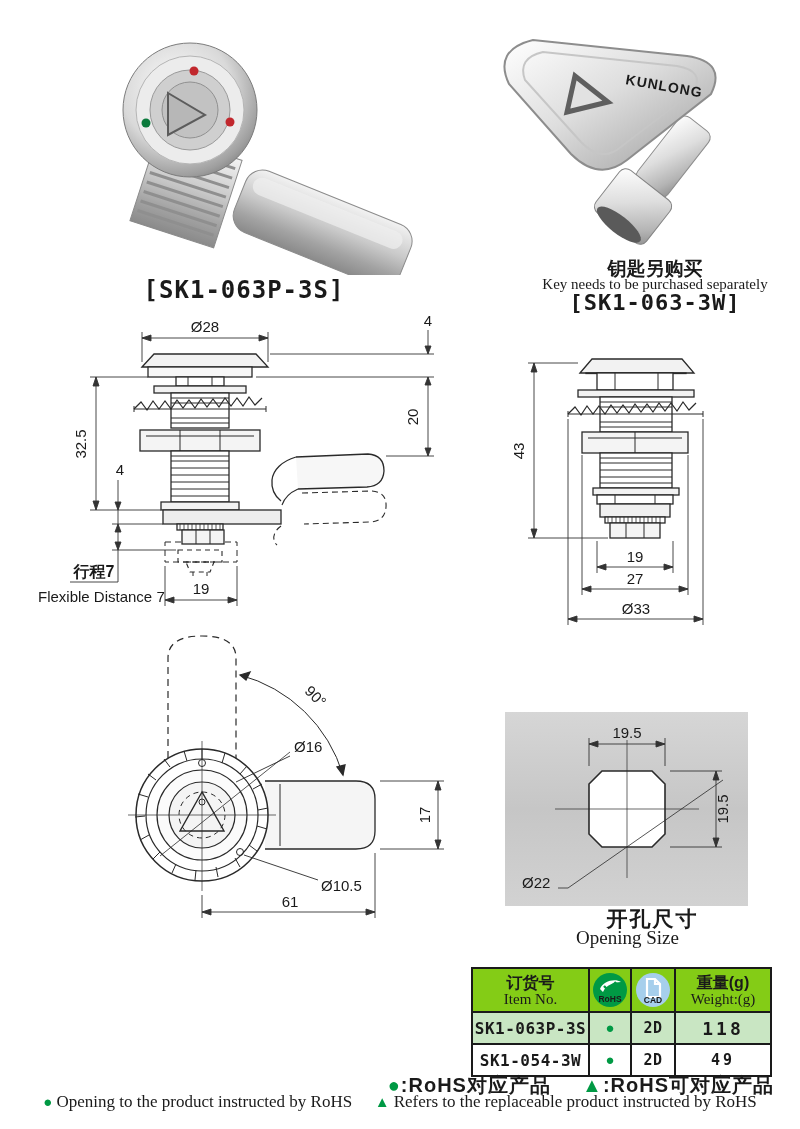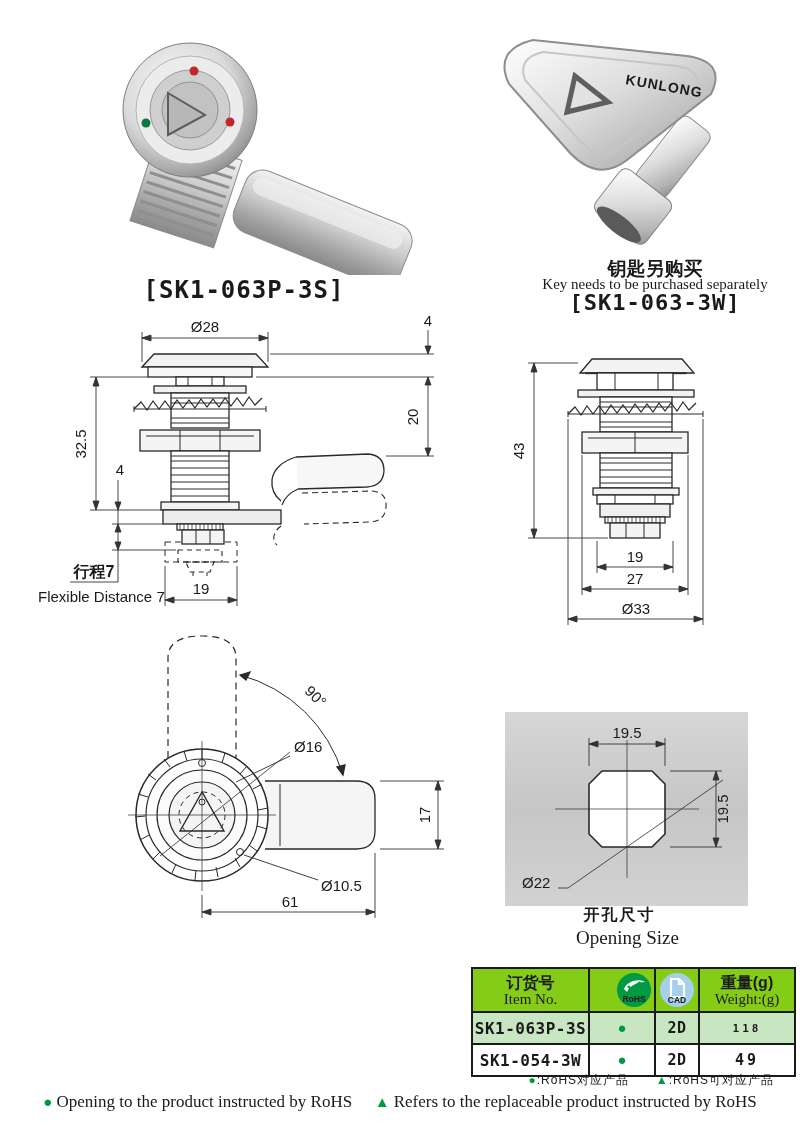--- a/index.html
+++ b/index.html
@@ -18,21 +18,21 @@
   .spec-table .hdr{background:#84cc16;height:42px;}
   .hdr-cn{font-weight:bold;font-size:16px;line-height:17px;}
   .hdr-en{font-family:"Liberation Serif",serif;font-size:15px;line-height:16px;text-align:center;}
   .row-item{font-family:"DejaVu Sans Mono",monospace;font-weight:bold;font-size:16px;letter-spacing:.5px;}
   .row-h{height:30px;}
   .hl{background:#c9e6c3;}
   .dot-green{color:#009944;}
   .tri-green{color:#009944;}
   .badge{display:inline-block;vertical-align:middle;}
   
-  .legend-cn{position:absolute;top:1072px;right:26px;font-size:12px;font-weight:normal;letter-spacing:1px;}
+  .legend-cn{position:absolute;top:1072px;right:26px;font-size:20px;font-weight:bold;letter-spacing:1px;}
   .legend-en{position:absolute;top:1092px;left:0;width:800px;text-align:center;
              font-family:"Liberation Serif",serif;font-size:17px;}
   .legend-en .sym{font-size:15px;}
 </style>
 </head>
 <body>
 
 <svg class="abs" style="left:95px;top:25px;" width="335" height="250" viewBox="0 0 335 250">
   <defs>
     <radialGradient id="face" cx="40%" cy="35%" r="75%">
@@ -303,31 +303,31 @@
     <path d="M200,83H252M200,159H252M246,83V159"></path>
     <polygon points="246,83 243,92 249,92" fill="#333"></polygon>
     <polygon points="246,159 243,150 249,150" fill="#333"></polygon>
   </g>
   <g stroke="none" fill="#1a1a1a">
     <text class="dimtxt" x="157" y="50" text-anchor="middle">19.5</text>
     <text class="dimtxt" transform="rotate(-90 258 121)" x="258" y="121" text-anchor="middle">19.5</text>
     <text class="dimtxt" x="52" y="200">Ø22</text>
   </g>
 </svg>
-<div class="abs center" style="left:487px;top:905px;width:265px;font-size:16px;font-weight:bold;letter-spacing:2px;">开孔尺寸</div>
+<div class="abs center" style="left:520px;top:905px;width:265px;font-size:21px;font-weight:bold;letter-spacing:2px;">开孔尺寸</div>
 <div class="abs center serif" style="left:495px;top:927px;width:265px;font-size:19px;">Opening Size</div>
 
 <table class="spec-table">
   <tbody>
       <tr>
     <td class="hdr" style="width:115px;">
       <div class="hdr-cn">订货号</div>
       <div class="hdr-en">Item No.</div>
     </td>
-    <td class="hdr" style="width:40px;padding-left:24px;">
+    <td class="hdr" style="width:40px;">
       <svg class="badge" width="36" height="36" viewBox="0 0 36 36">
         <circle cx="18" cy="18" r="17" fill="#009944"></circle>
         <path d="M8,17 C11,9 23,6 29,10 C22,10 14,13 11,20 Z" fill="#ffffff"></path>
         <path d="M12,14 l4,4 8,-8" stroke="#009944" stroke-width="2.4" fill="none"></path>
         <text x="18" y="30" text-anchor="middle" font-size="8.5" font-weight="bold" fill="#ffffff">RoHS</text>
       </svg>
     </td>
     <td class="hdr" style="width:42px;">
       <svg class="badge" width="36" height="36" viewBox="0 0 36 36">
         <circle cx="18" cy="18" r="17" fill="#a6cfec"></circle>
@@ -337,21 +337,21 @@
     </td>
     <td class="hdr" style="width:94px;">
       <div class="hdr-cn">重量(g)</div>
       <div class="hdr-en">Weight:(g)</div>
     </td>
   </tr>
   <tr>
     <td class="row-h hl row-item">SK1-063P-3S</td>
     <td class="row-h hl"><span class="dot-green" style="font-size:15px;">●</span></td>
     <td class="row-h hl row-item" style="font-size:15px;">2D</td>
-    <td class="row-h hl row-item" style="font-size:11px;letter-spacing:3px;">118</td>
+    <td class="row-h hl row-item" style="font-size:18px;letter-spacing:3px;">118</td>
   </tr>
   <tr>
     <td class="row-h row-item">SK1-054-3W</td>
     <td class="row-h"><span class="dot-green" style="font-size:15px;">●</span></td>
     <td class="row-h row-item" style="font-size:15px;">2D</td>
     <td class="row-h row-item" style="font-size:15px;letter-spacing:3px;border-radius:7px;">49</td>
   </tr>
 </tbody>
   </table>
 

